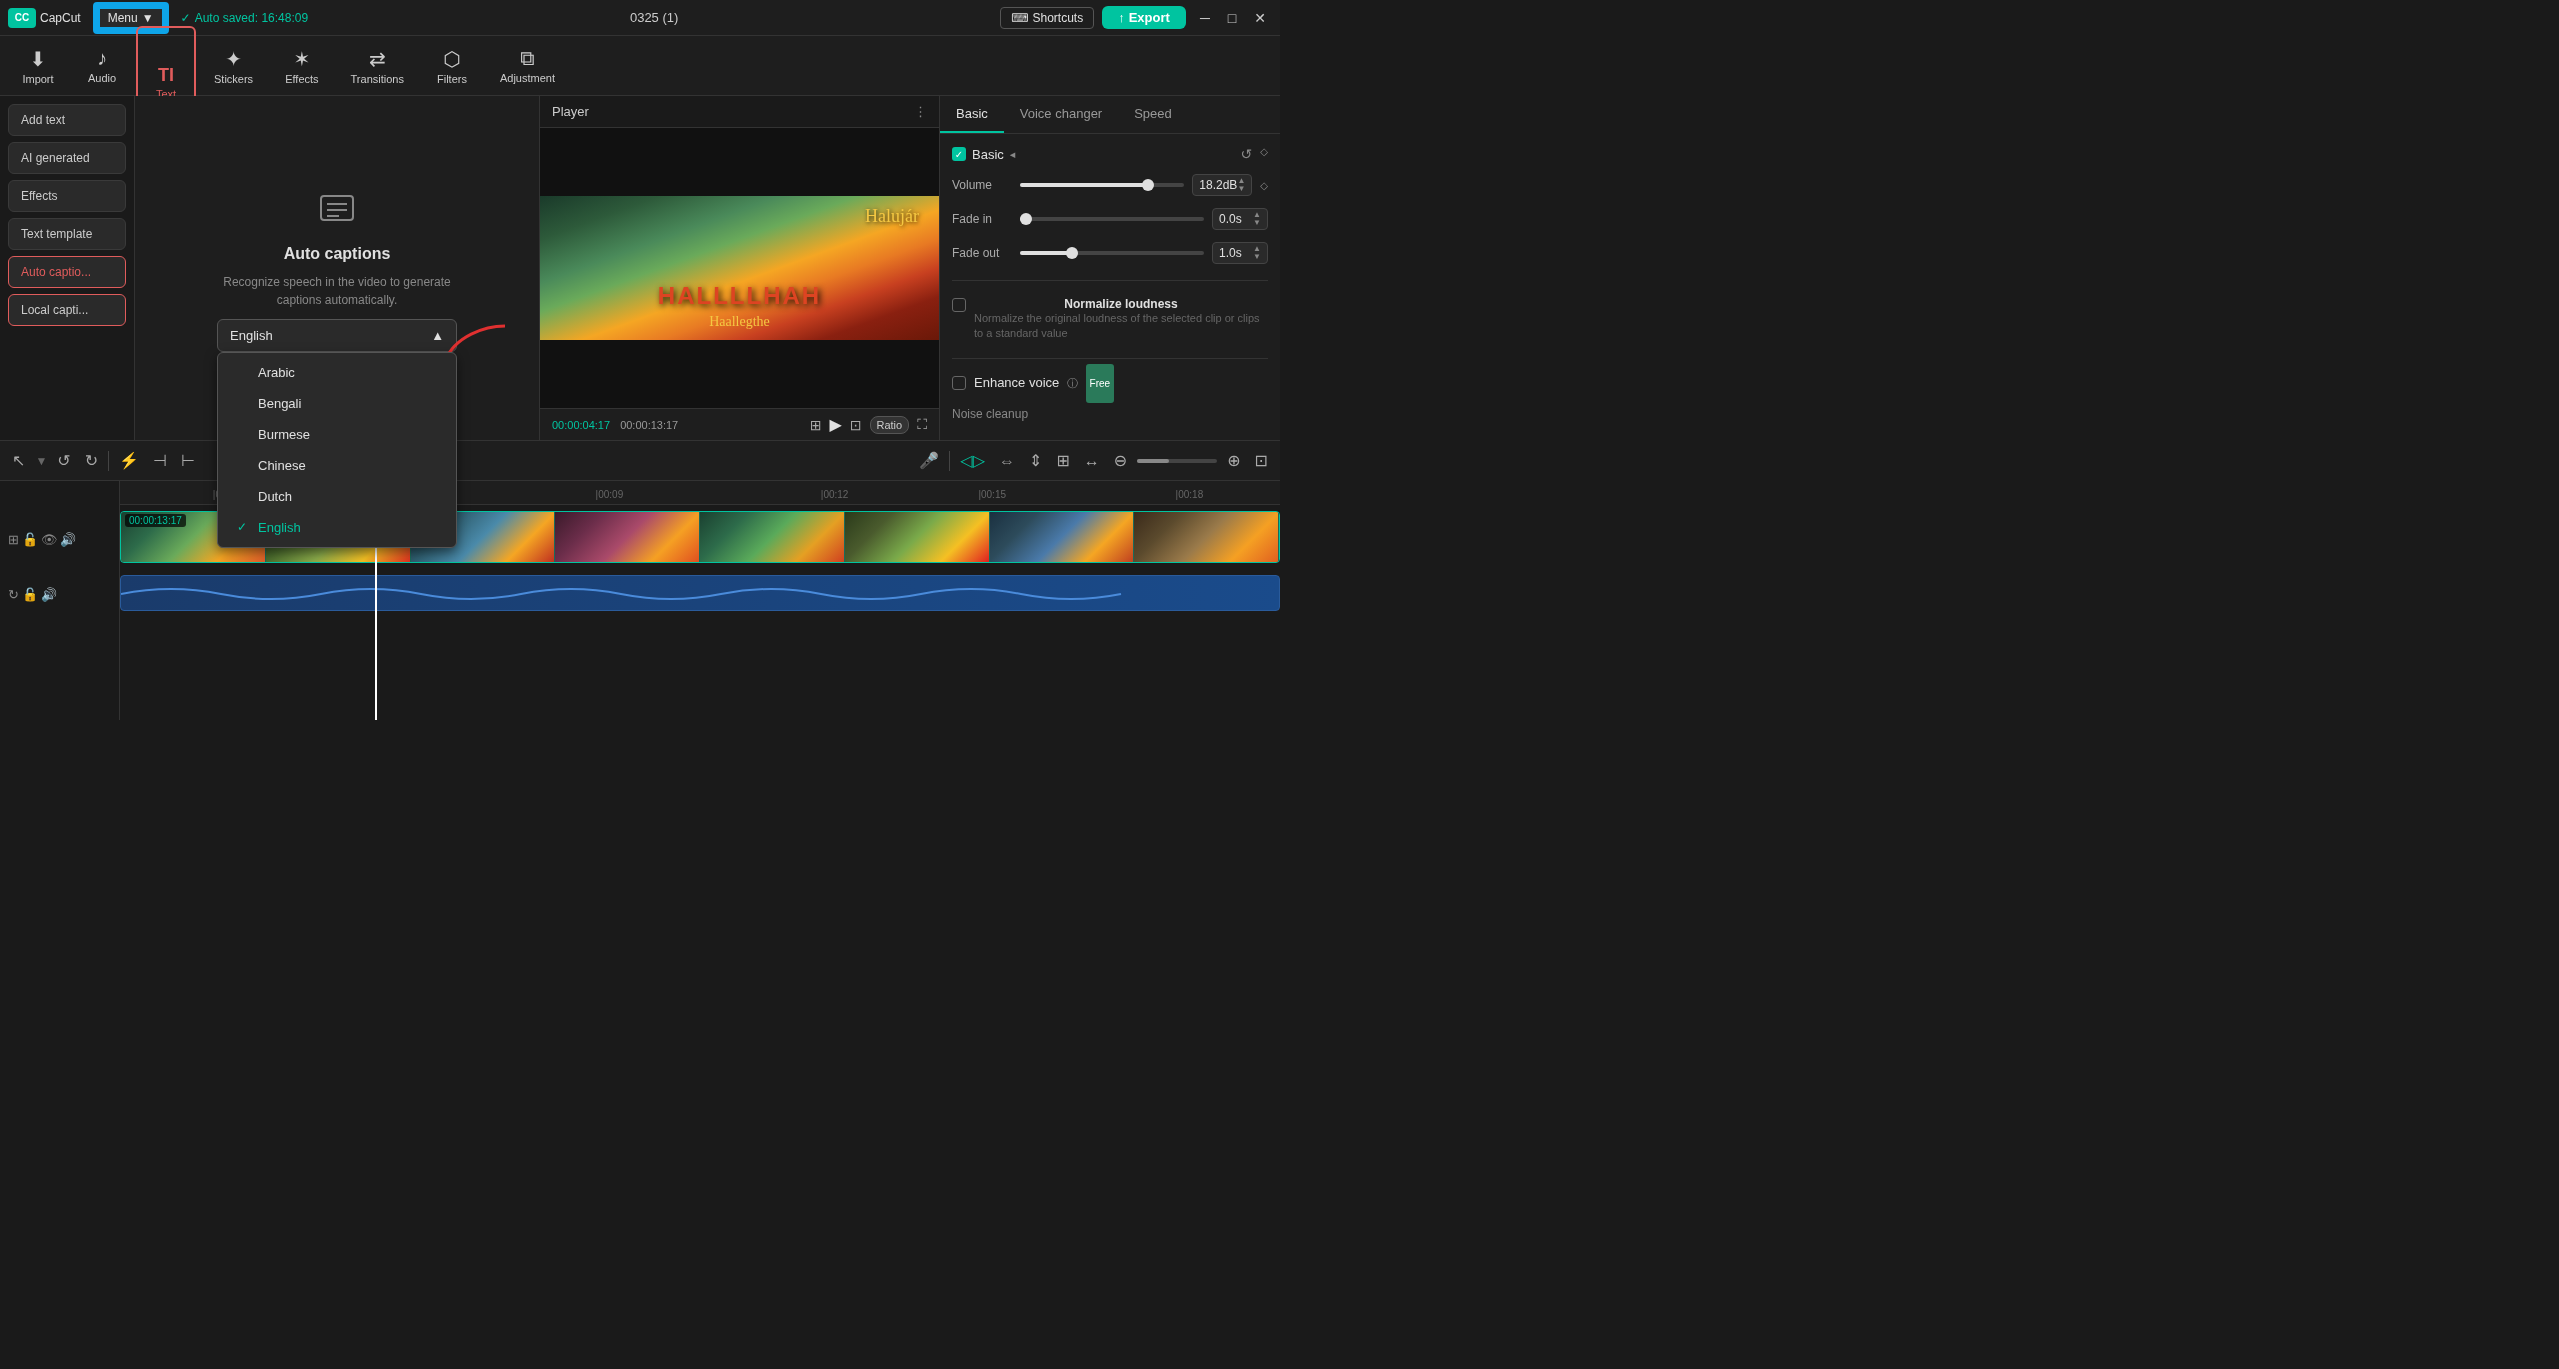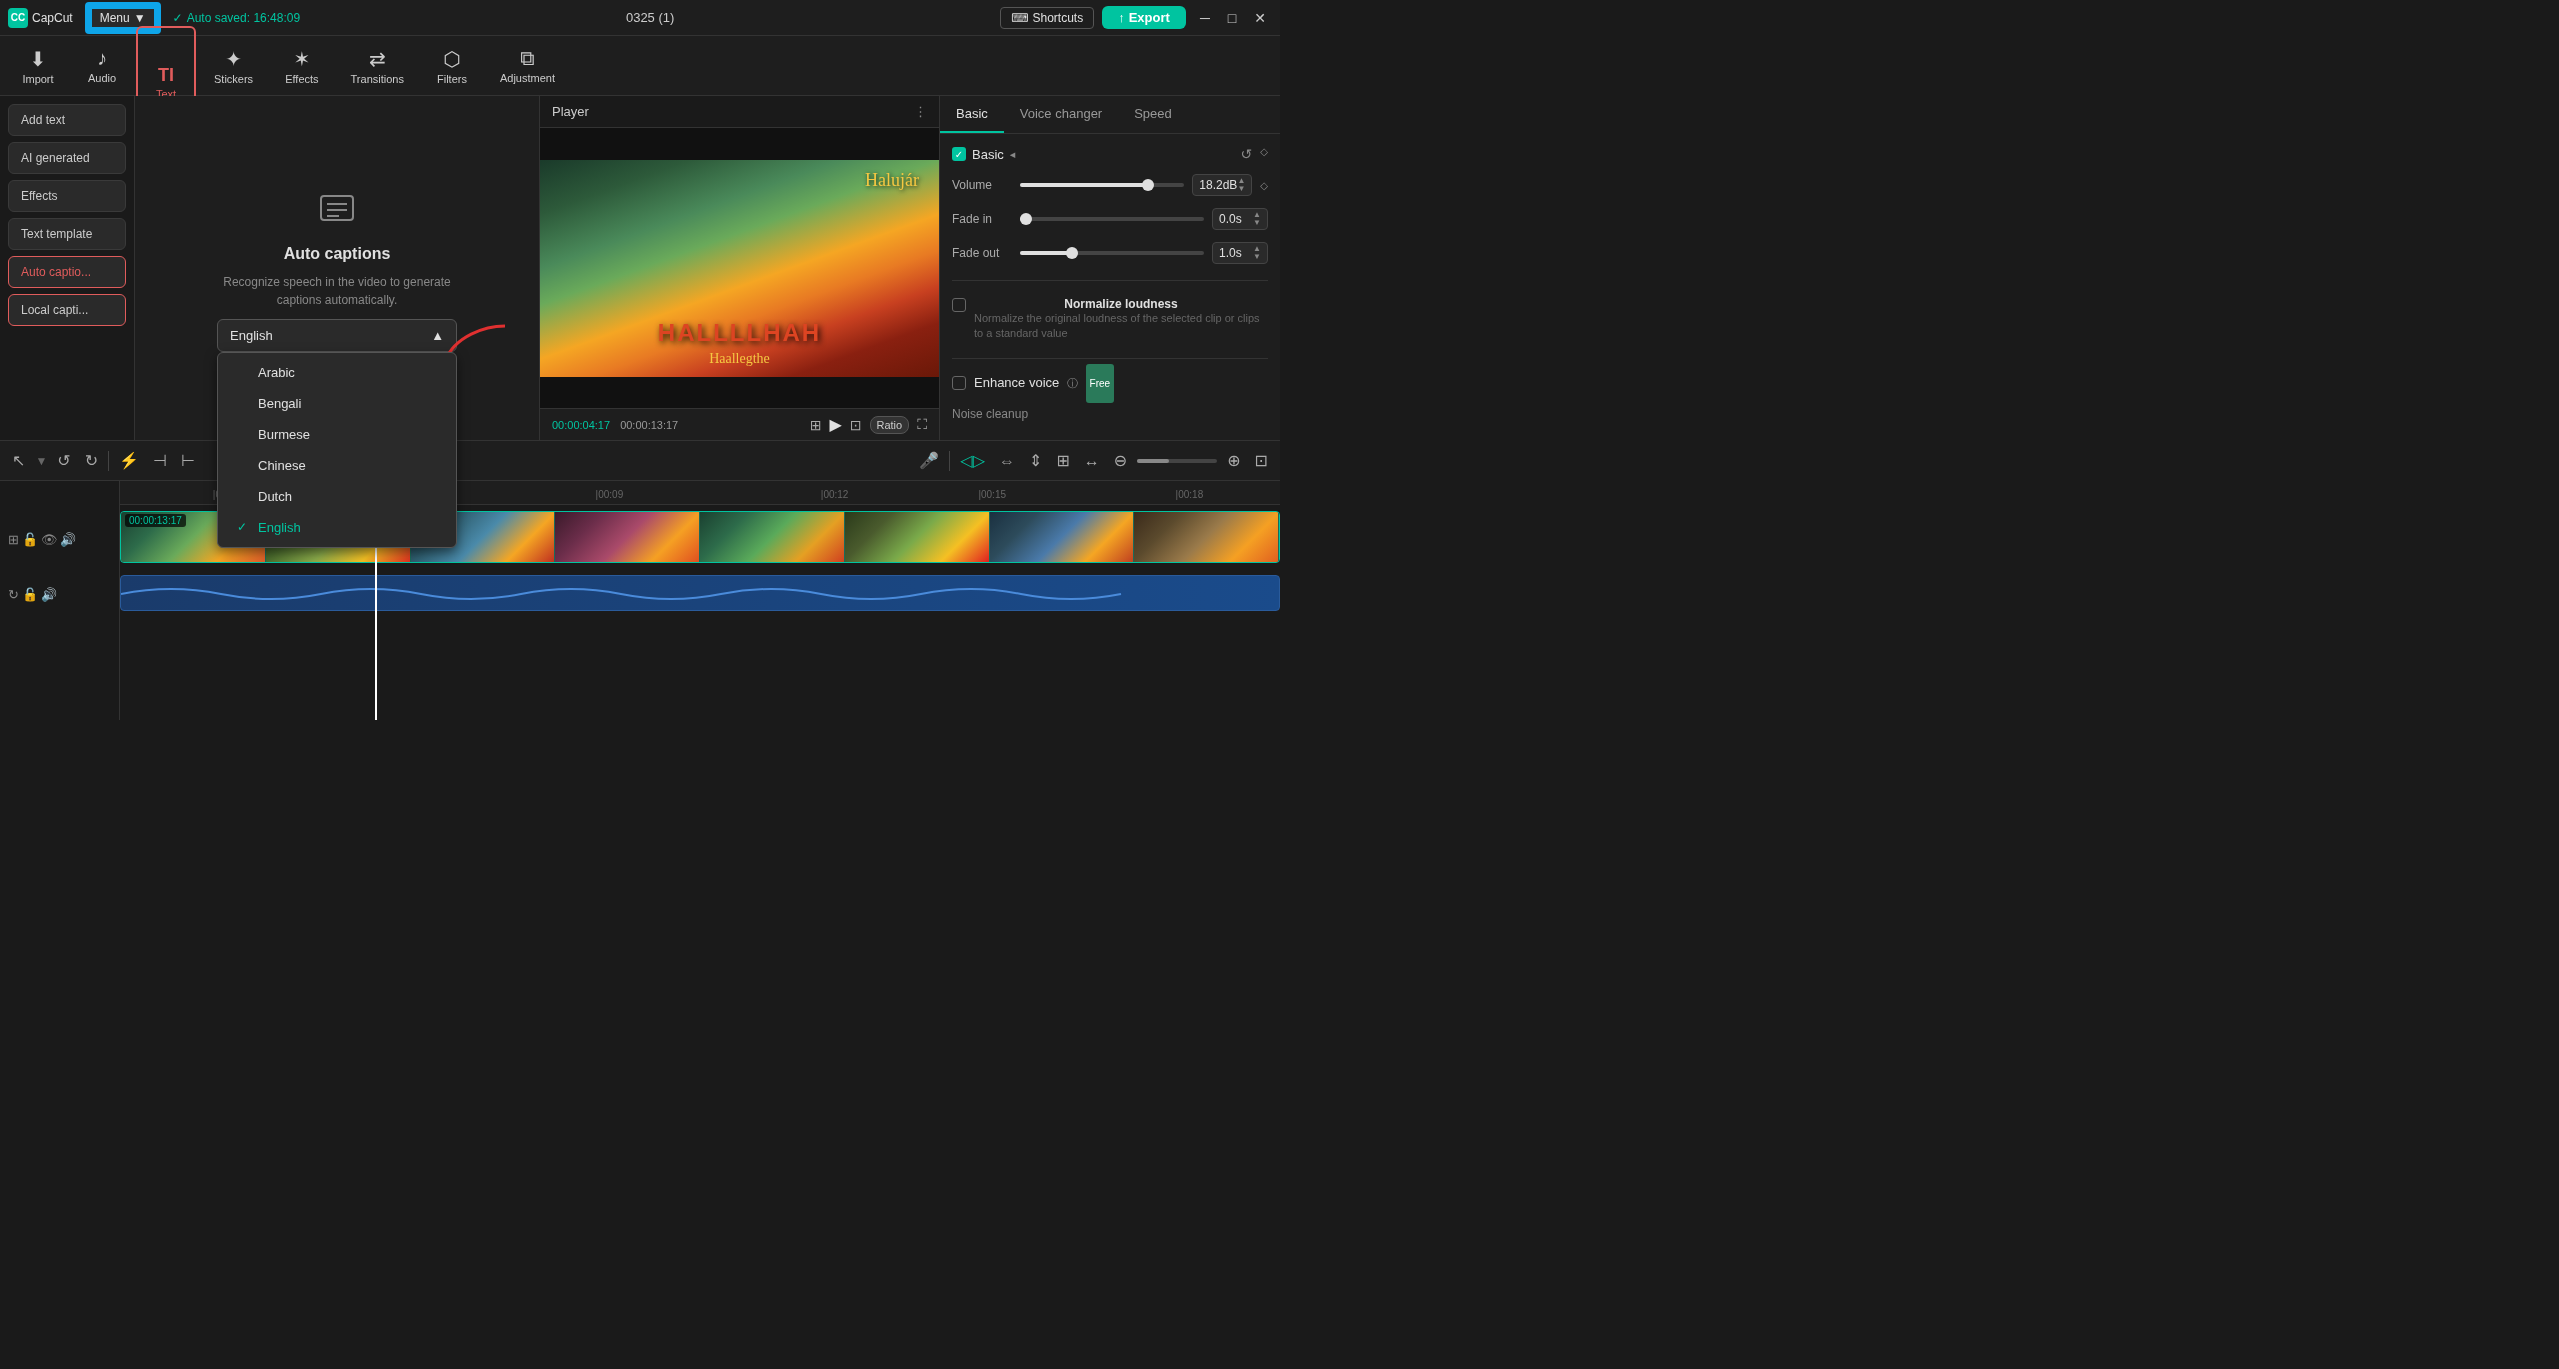--- a/index.html
+++ b/index.html
@@ -2,21 +2,21 @@
 <html><head>
   <meta charset="utf-8">
   <style>
     * { box-sizing: border-box; margin: 0; padding: 0; }
     body { background: #1a1a1a; color: #e0e0e0; font-family: 'Segoe UI', Arial, sans-serif; font-size: 13px; width: 1280px; height: 720px; overflow: hidden; }
 
     
     .top-bar { display: flex; align-items: center; background: #1e1e1e; height: 36px; padding: 0 8px; border-bottom: 1px solid #333; justify-content: space-between; }
     .top-bar-left { display: flex; align-items: center; gap: 12px; }
     .logo { display: flex; align-items: center; gap: 4px; font-size: 12px; color: #e0e0e0; }
-    .logo-icon { width: 20px; height: 20px; background: #00c4a0; border-radius: 4px; display: flex; align-items: center; justify-content: center; font-size: 10px; color: #fff; font-weight: bold; }
+    .logo-icon { width: 28px; height: 20px; background: #00c4a0; border-radius: 4px; display: flex; align-items: center; justify-content: center; font-size: 10px; color: #fff; font-weight: bold; }
     .menu-btn { background: #2a2a2a; border: 7px solid #0ea5e9; border-radius: 4px; color: #e0e0e0; padding: 2px 8px; font-size: 12px; cursor: pointer; display: flex; align-items: center; gap: 4px; }
     .autosave { color: #00c4a0; font-size: 12px; display: flex; align-items: center; gap: 4px; }
     .top-bar-center { font-size: 13px; color: #ccc; }
     .top-bar-right { display: flex; align-items: center; gap: 8px; }
     .shortcuts-btn { background: transparent; border: 1px solid #555; border-radius: 4px; color: #e0e0e0; padding: 3px 10px; font-size: 12px; cursor: pointer; display: flex; align-items: center; gap: 4px; }
     .export-btn { background: #00c4a0; border: none; border-radius: 6px; color: #fff; padding: 4px 16px; font-size: 13px; font-weight: 600; cursor: pointer; display: flex; align-items: center; gap: 4px; }
     .win-controls { display: flex; gap: 6px; }
     .win-btn { background: transparent; border: none; color: #ccc; font-size: 14px; cursor: pointer; padding: 2px 6px; }
 
     
@@ -273,21 +273,21 @@
       </svg>
     </div>
   </div>
 
   <div class="player-panel">
     <div class="player-header">
       <span class="player-title">Player</span>
       <span style="color:#888;cursor:pointer;">⋮</span>
     </div>
     <div class="player-video">
-      <div style="width:100%;height:217px;background:linear-gradient(160deg,#1a3a2a 0%,#2d5a3a 15%,#4a8a5a 30%,#6aaa5a 40%,#f5a623 55%,#e87a23 65%,#c84020 75%,#8a2010 85%,#6a1808 100%);position:relative;display:flex;align-items:center;justify-content:center;">
+      <div style="width:100%;height:144px;background:linear-gradient(160deg,#1a3a2a 0%,#2d5a3a 15%,#4a8a5a 30%,#6aaa5a 40%,#f5a623 55%,#e87a23 65%,#c84020 75%,#8a2010 85%,#6a1808 100%);position:relative;display:flex;align-items:center;justify-content:center;">
 
         <div style="position:absolute;top:10px;right:20px;font-family:cursive;font-size:18px;color:#f5c842;text-shadow:1px 1px 4px rgba(0,0,0,0.8);">Halujár</div>
         <div style="position:absolute;bottom:30px;font-size:24px;font-weight:900;color:#d42;text-shadow:2px 2px 6px rgba(0,0,0,0.9);letter-spacing:2px;">HALLLLHAH</div>
         <div style="position:absolute;bottom:10px;font-family:cursive;font-size:14px;color:#f5c842;">Haallegthe</div>
       </div>
     </div>
     <div class="player-controls">
       <div style="display:flex;align-items:center;gap:2px;">
         <span style="color:#00c4a0;font-size:11px;">00:00:04:17</span>
         <span style="color:#666;font-size:11px;margin:0 3px;"> </span>

